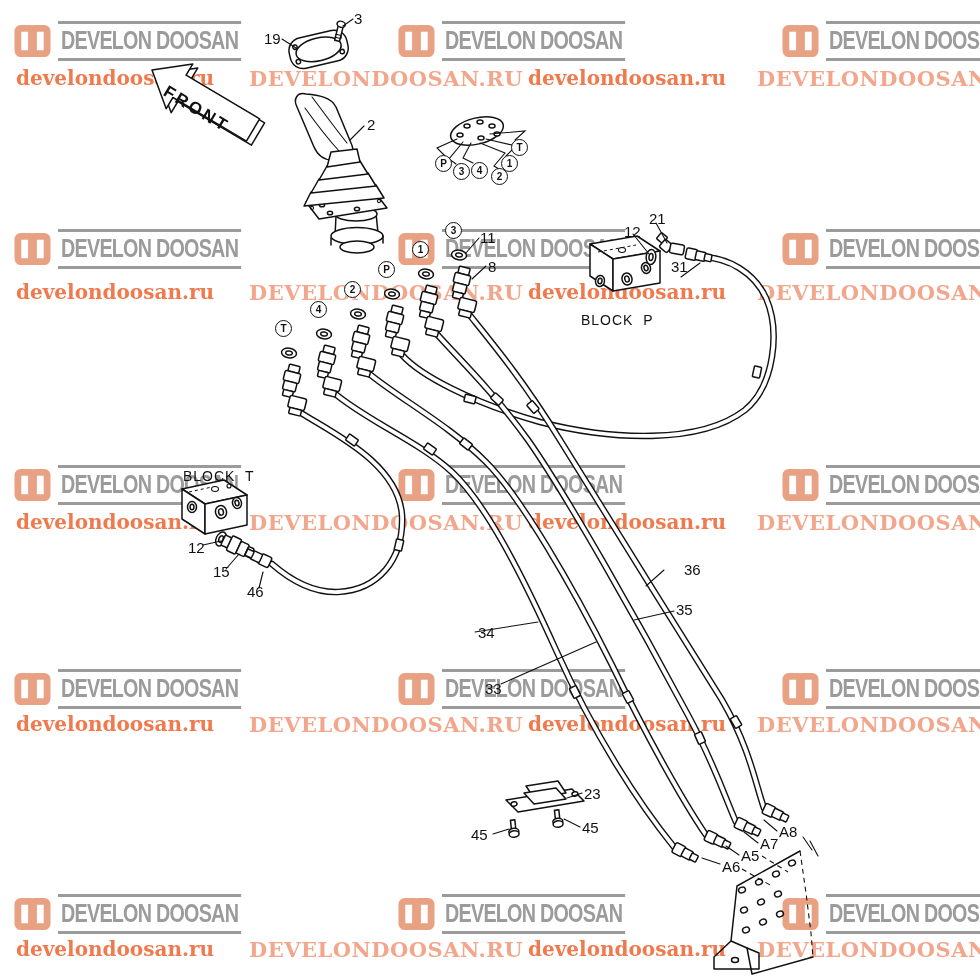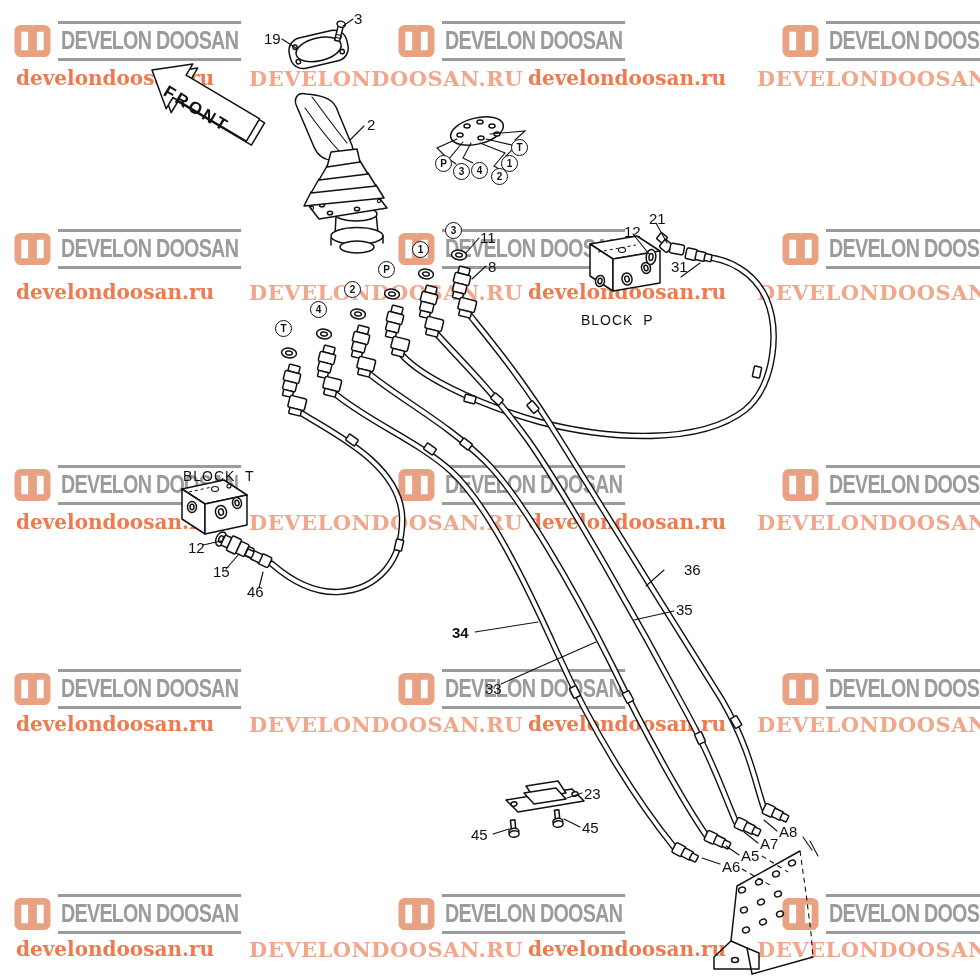--- a/index.html
+++ b/index.html
@@ -441,21 +441,21 @@
       <div class="callout" style="left: 480px; top: 229px;">11</div>
       <div class="callout" style="left: 488px; top: 258px;">8</div>
       <div class="callout" style="left: 649px; top: 210px; text-align: center;">21</div>
       <div class="callout" style="left: 624px; top: 223px;">12</div>
       <div class="callout" style="left: 671px; top: 258px; text-align: right;">31</div>
       <div class="callout" style="left: 188px; top: 539px;">12</div>
       <div class="callout" style="left: 213px; top: 563px;">15</div>
       <div class="callout" style="left: 247px; top: 583px;">46</div>
       <div class="callout" style="left: 684px; top: 561px;">36</div>
       <div class="callout" style="left: 676px; top: 601px;">35</div>
-      <div class="callout" style="left: 452px; top: 624px; font-weight: bold;">34</div>
+      <div class="callout" style="left: 478px; top: 624px;">34</div>
       <div class="callout" style="left: 485px; top: 680px;">33</div>
       <div class="callout" style="left: 584px; top: 785px;">23</div>
       <div class="callout" style="left: 471px; top: 826px;">45</div>
       <div class="callout" style="left: 582px; top: 819px;">45</div>
       <div class="callout" style="left: 779px; top: 823px;">A8</div>
       <div class="callout" style="left: 760px; top: 835px;">A7</div>
       <div class="callout" style="left: 741px; top: 847px;">A5</div>
       <div class="callout" style="left: 722px; top: 858px;">A6</div>
       <div class="circled" style="left: 435px; top: 155px;">P</div>
       <div class="circled" style="left: 453px; top: 163px;">3</div>

